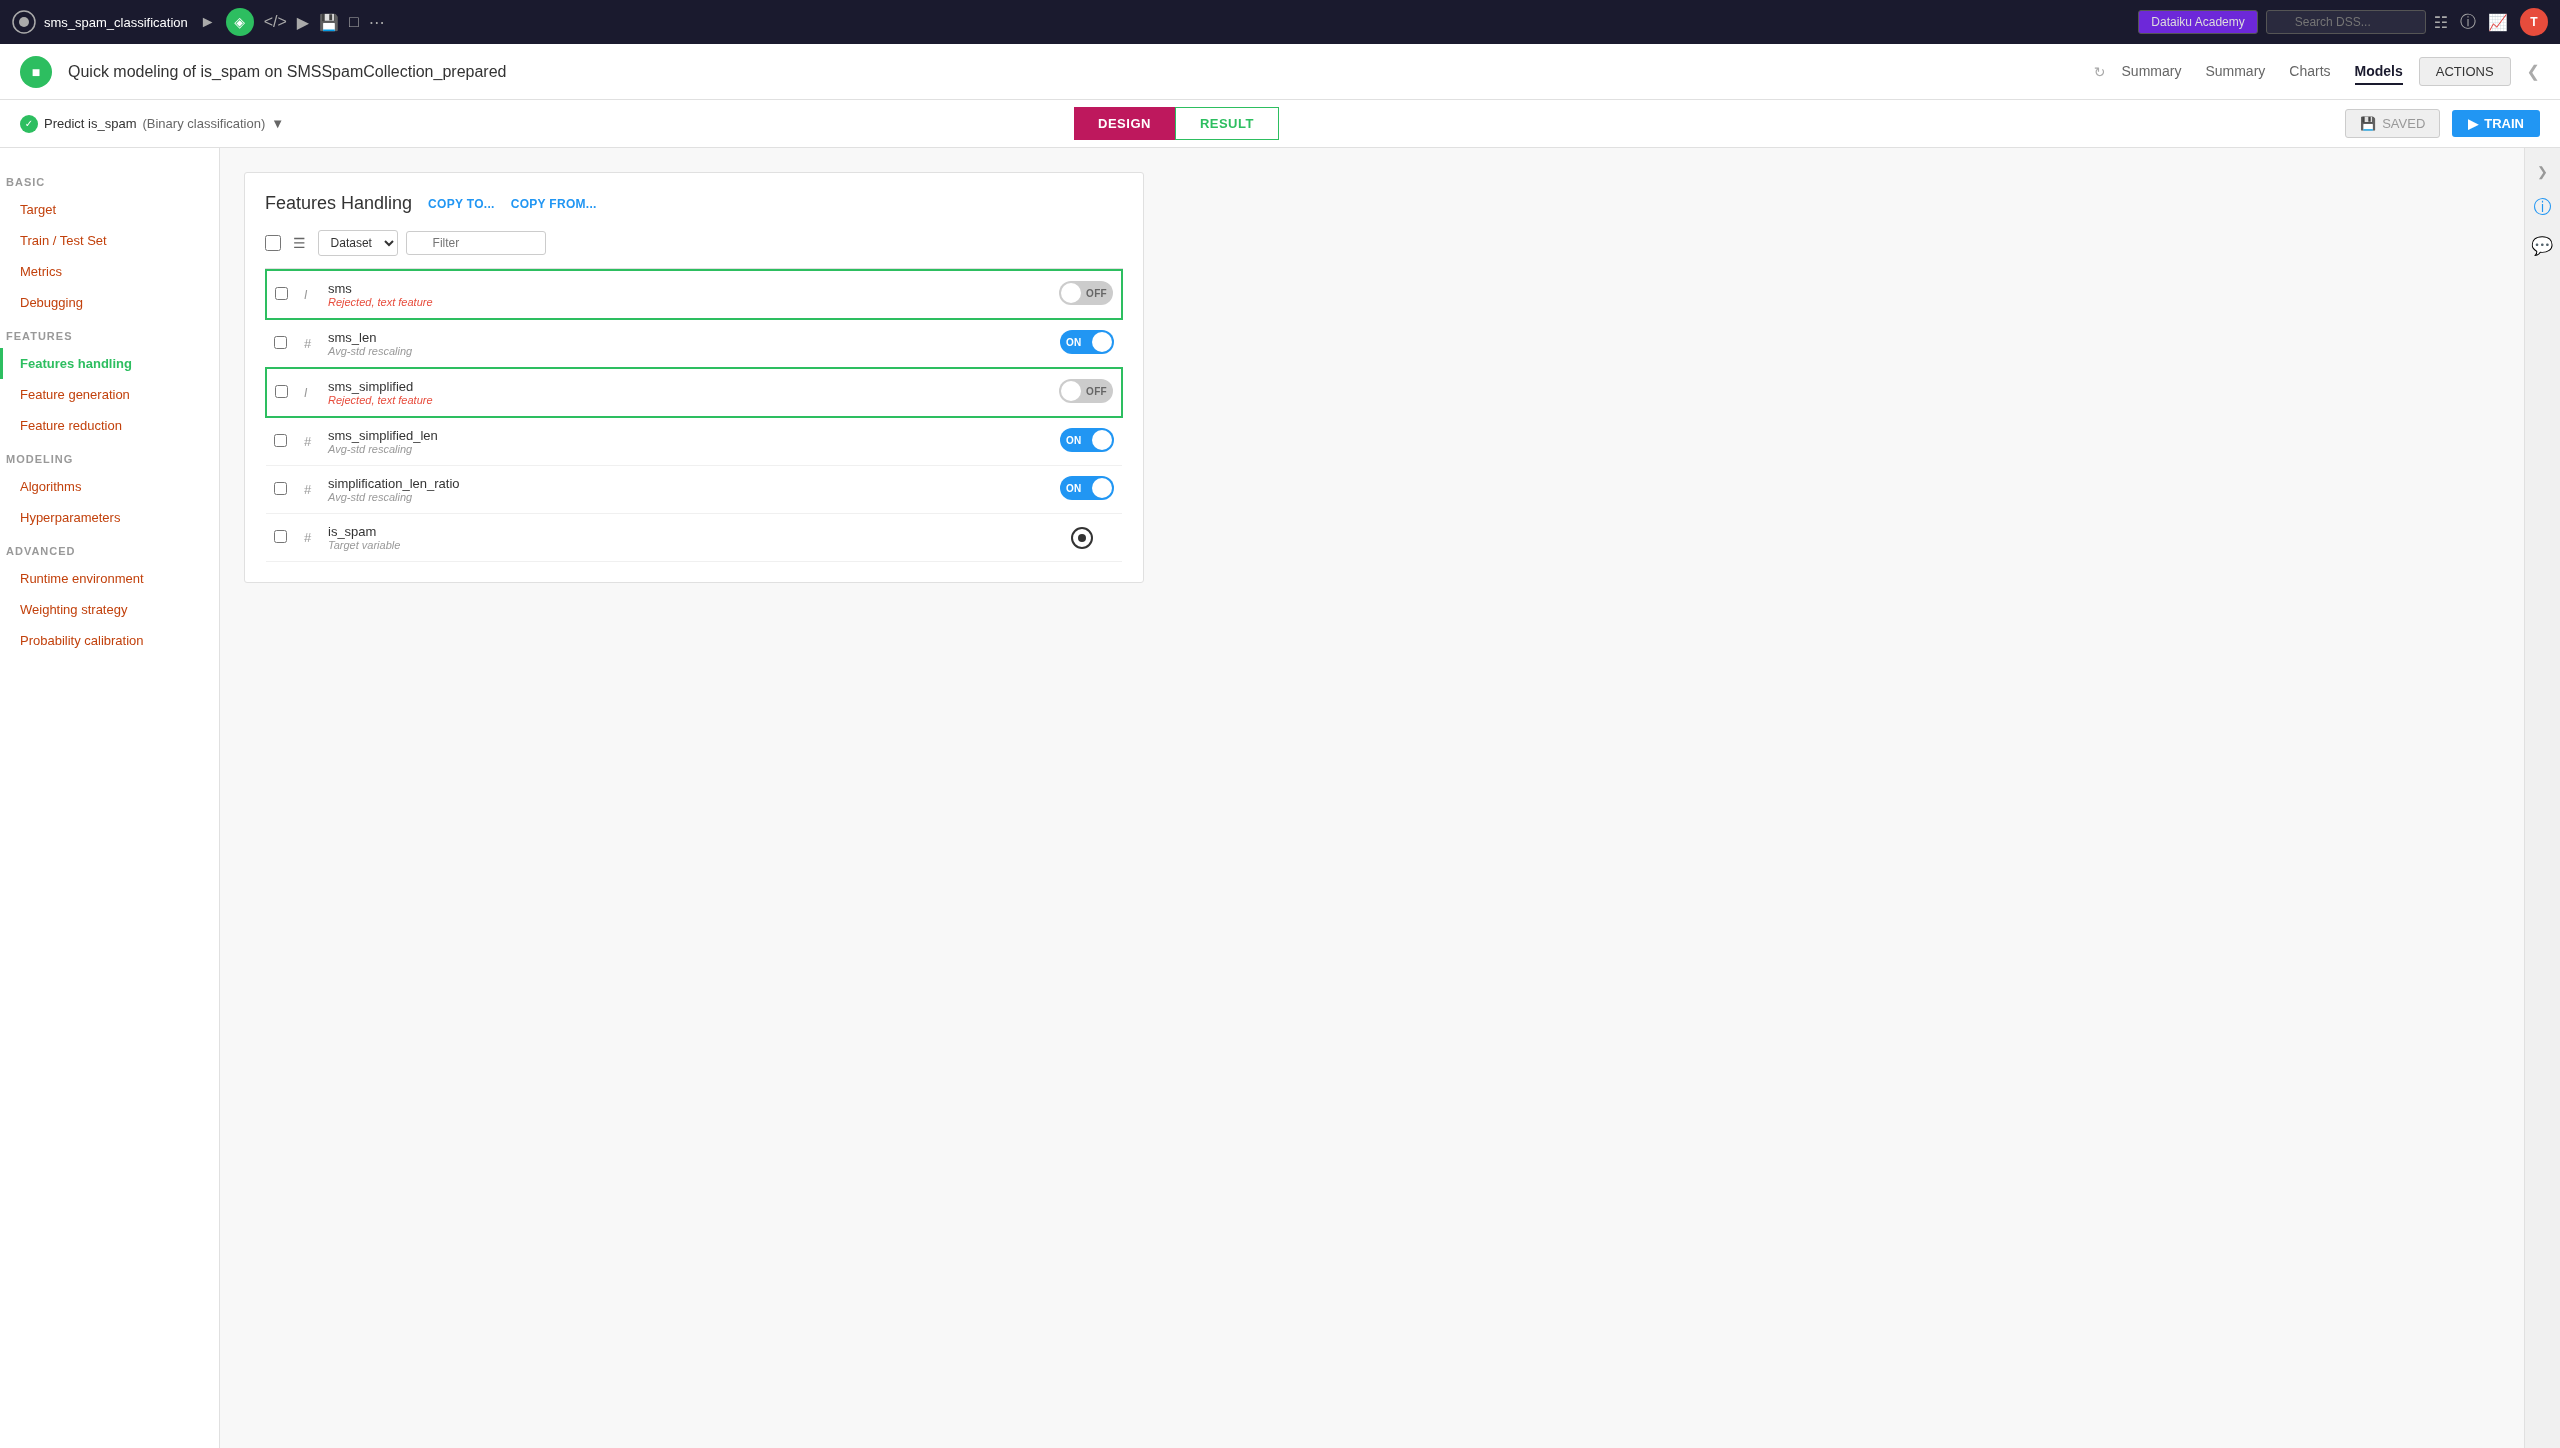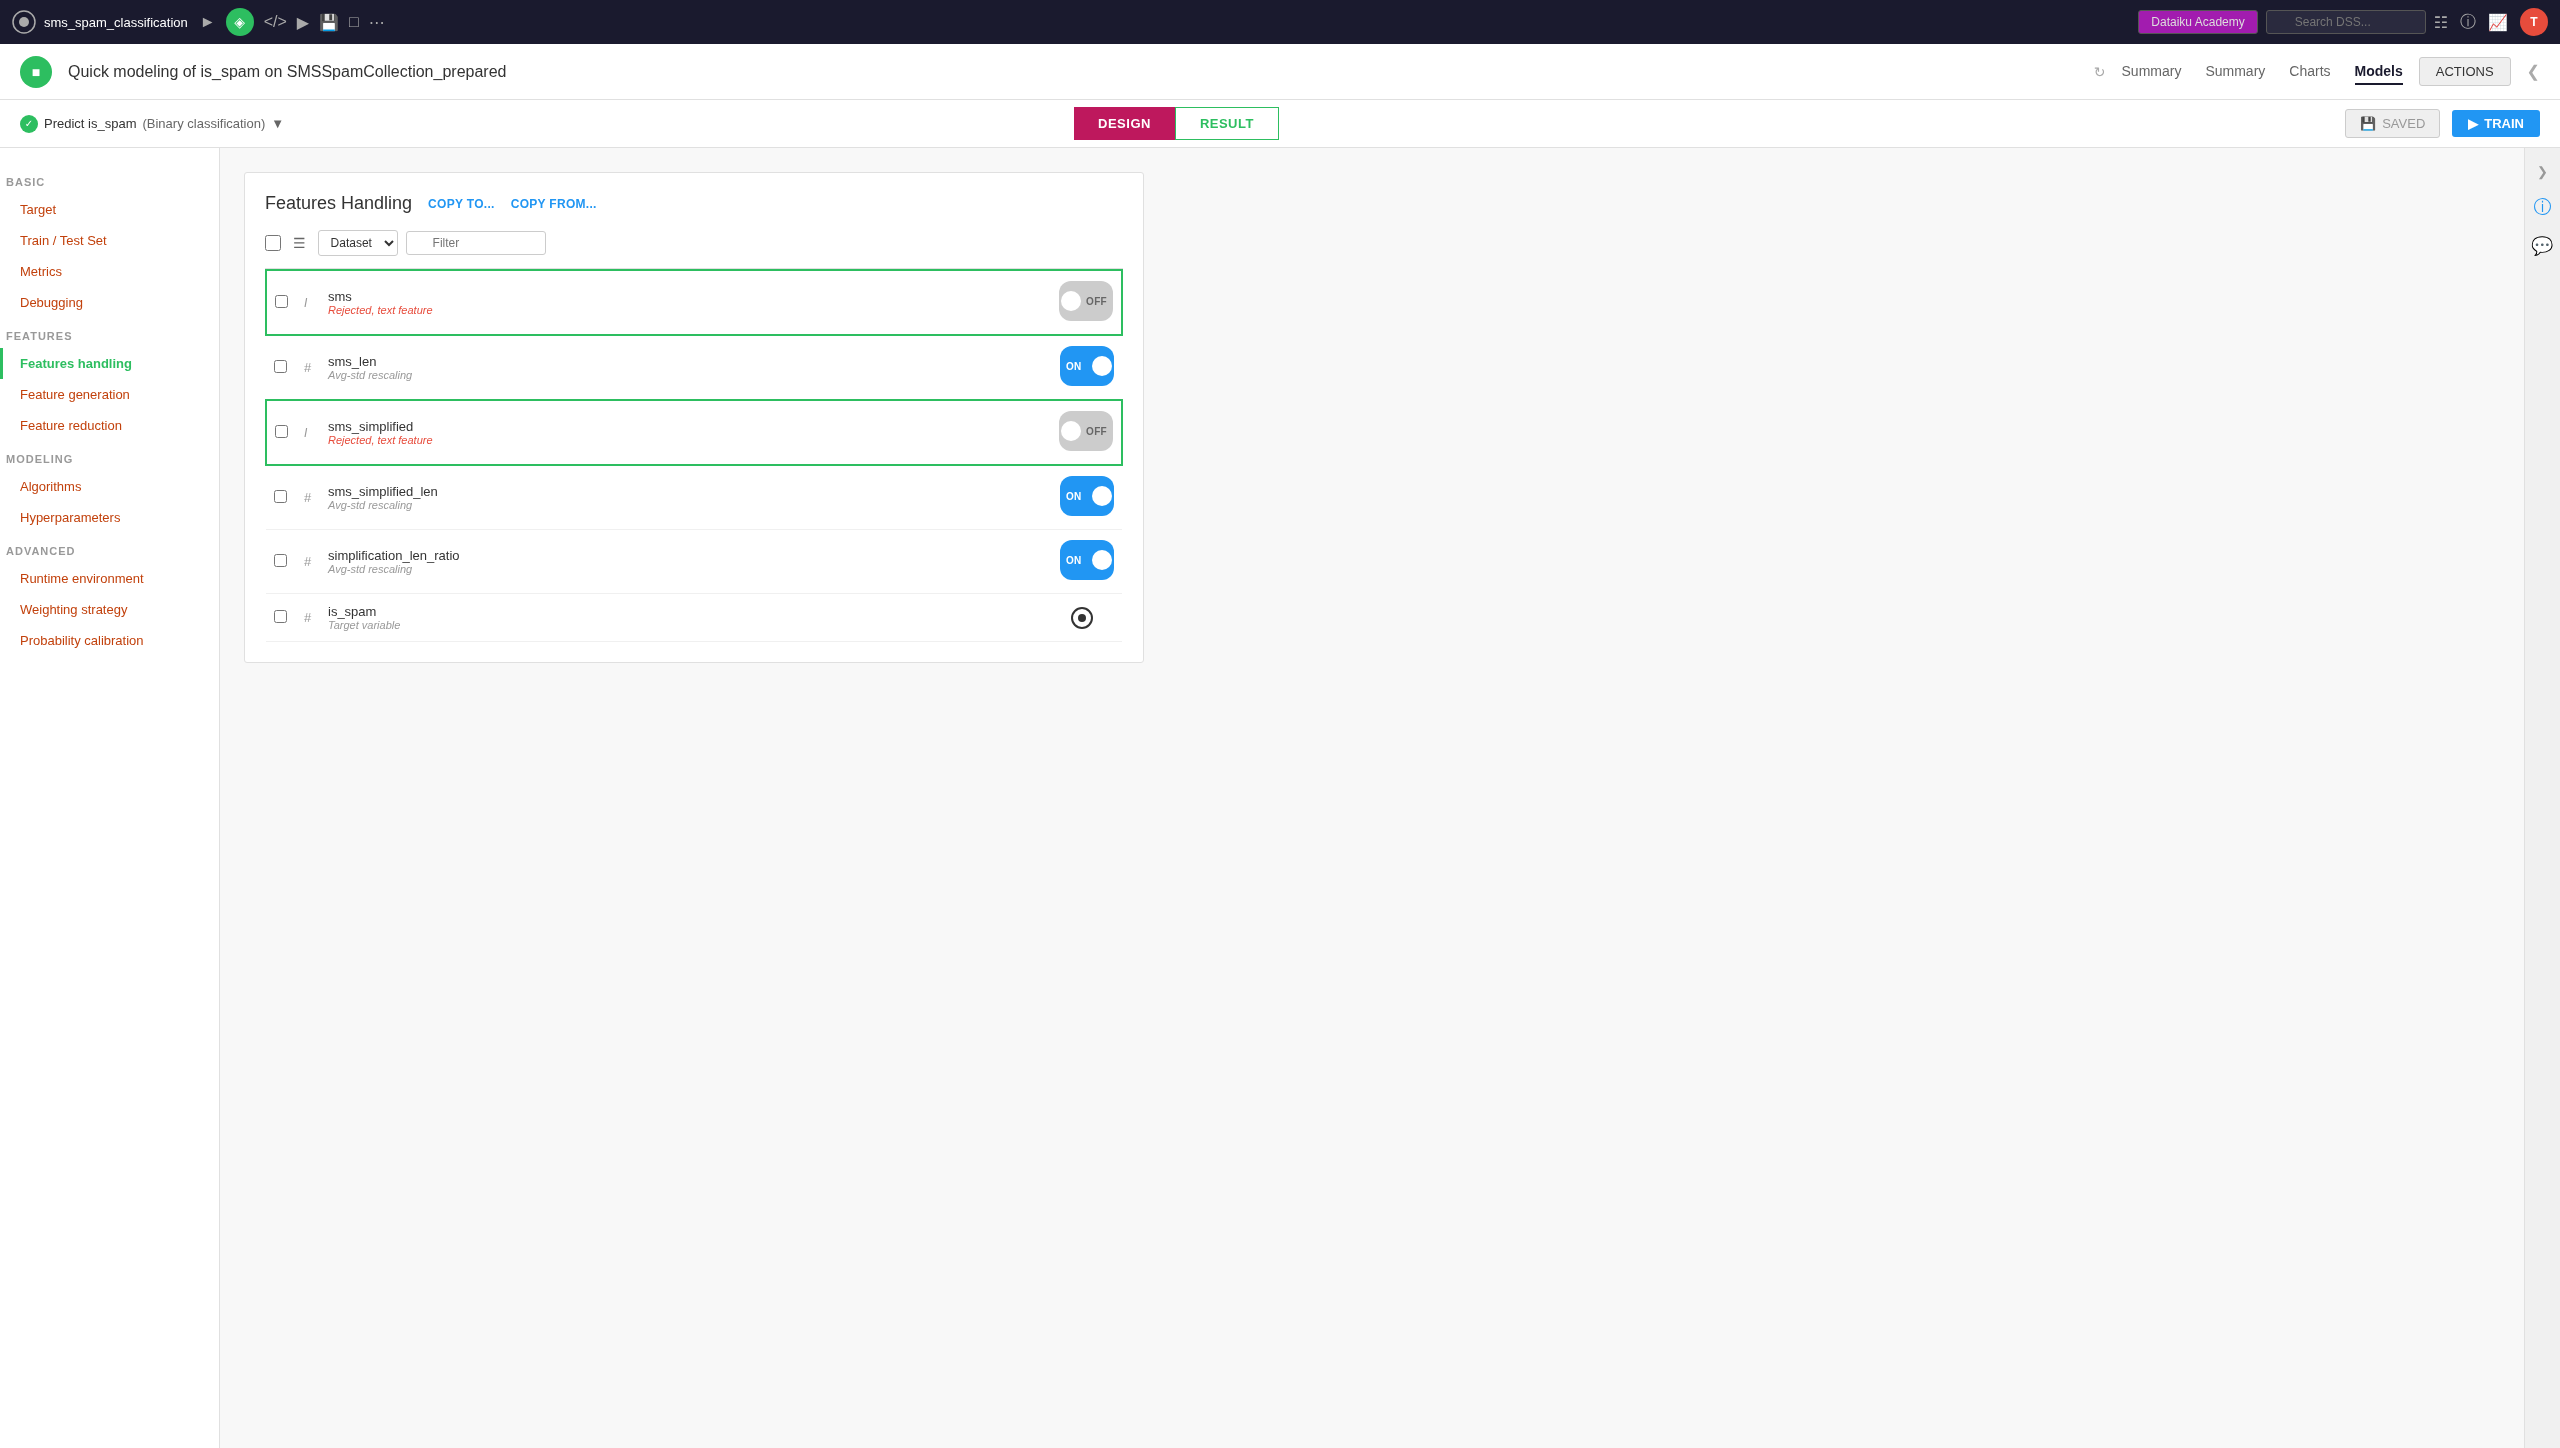--- a/index.html
+++ b/index.html
@@ -12,21 +12,21 @@
     }
     .top-nav .logo { width: 24px; height: 24px; }
     .top-nav .project-name { color: #fff; font-size: 13px; font-weight: 500; margin-right: 4px; }
     .top-nav .nav-icons { display: flex; gap: 10px; align-items: center; color: #aaa; font-size: 16px; }
     .top-nav .green-icon {
       width: 28px; height: 28px; background: #2dbe60; border-radius: 50%;
       display: flex; align-items: center; justify-content: center; color: white; font-size: 14px;
     }
     .top-nav .spacer { flex: 1; }
     .top-nav .dataiku-btn {
-      background: #a21caf; border: 1px solid #555; color: #ddd;
+      background: #6d28d9; border: 1px solid #555; color: #ddd;
       padding: 4px 12px; border-radius: 3px; font-size: 12px;
     }
     .top-nav .search-box {
       background: #2a2a3e; border: 1px solid #555; color: #ddd;
       padding: 4px 10px 4px 28px; border-radius: 3px; font-size: 12px; width: 160px;
       position: relative;
     }
     .search-wrapper { position: relative; display: flex; align-items: flex-end; }
     .search-wrapper .search-icon-sm { position: absolute; left: 8px; color: #888; font-size: 12px; }
     .top-nav .right-icons { display: flex; gap: 12px; align-items: center; color: #aaa; font-size: 16px; }
@@ -145,21 +145,21 @@
     .feature-row .type-cell.hash { font-style: normal; color: #999; font-size: 13px; }
     .feature-name { font-size: 13px; color: #333; font-weight: 500; }
     .feature-sub { font-size: 11px; color: #999; font-style: italic; }
     .feature-sub.rejected { color: #e74c3c; }
     .toggle-cell { width: 80px; text-align: right; }
 
     
     .toggle {
       display: inline-flex; align-items: center; cursor: pointer;
       background: #ccc; border-radius: 12px; padding: 2px;
-      width: 54px; height: 40px; position: relative;
+      width: 54px; height: 24px; position: relative;
     }
     .toggle.on { background: #2196f3; }
     .toggle .knob {
       width: 20px; height: 20px; background: white; border-radius: 50%;
       position: absolute; transition: left 0.2s;
     }
     .toggle.off .knob { left: 2px; }
     .toggle.on .knob { left: 32px; }
     .toggle .toggle-label {
       font-size: 10px; font-weight: 700; color: white;

